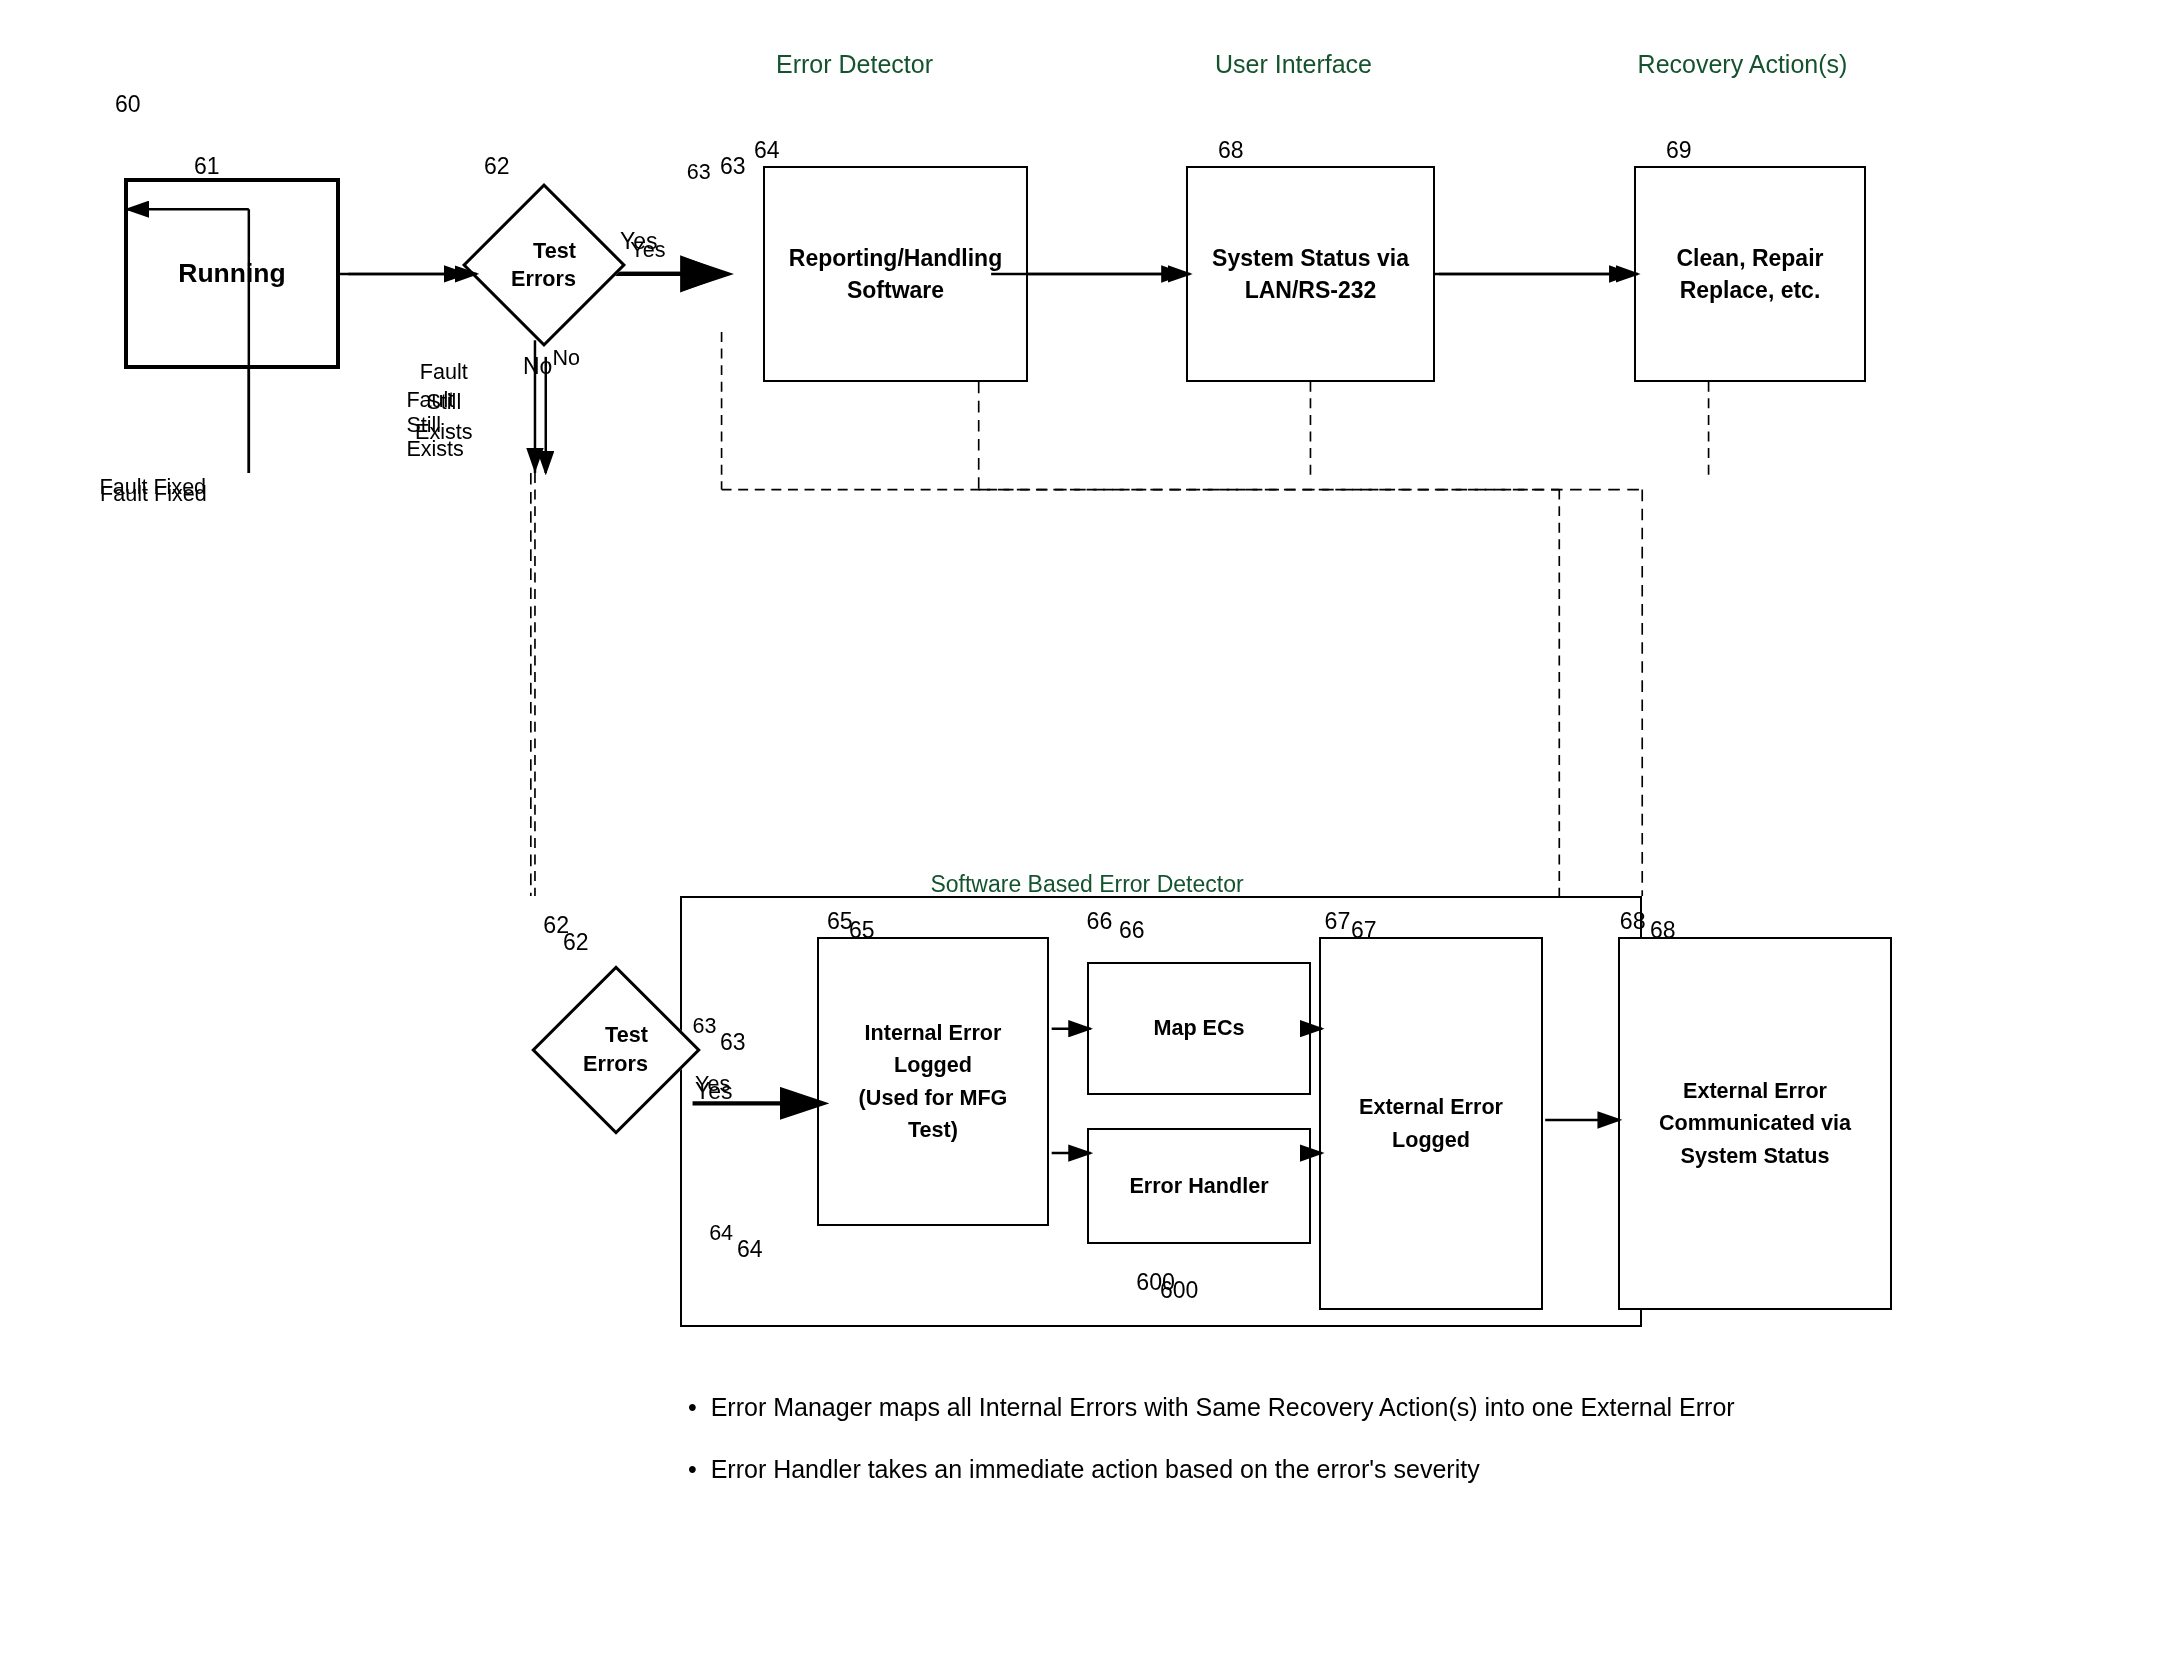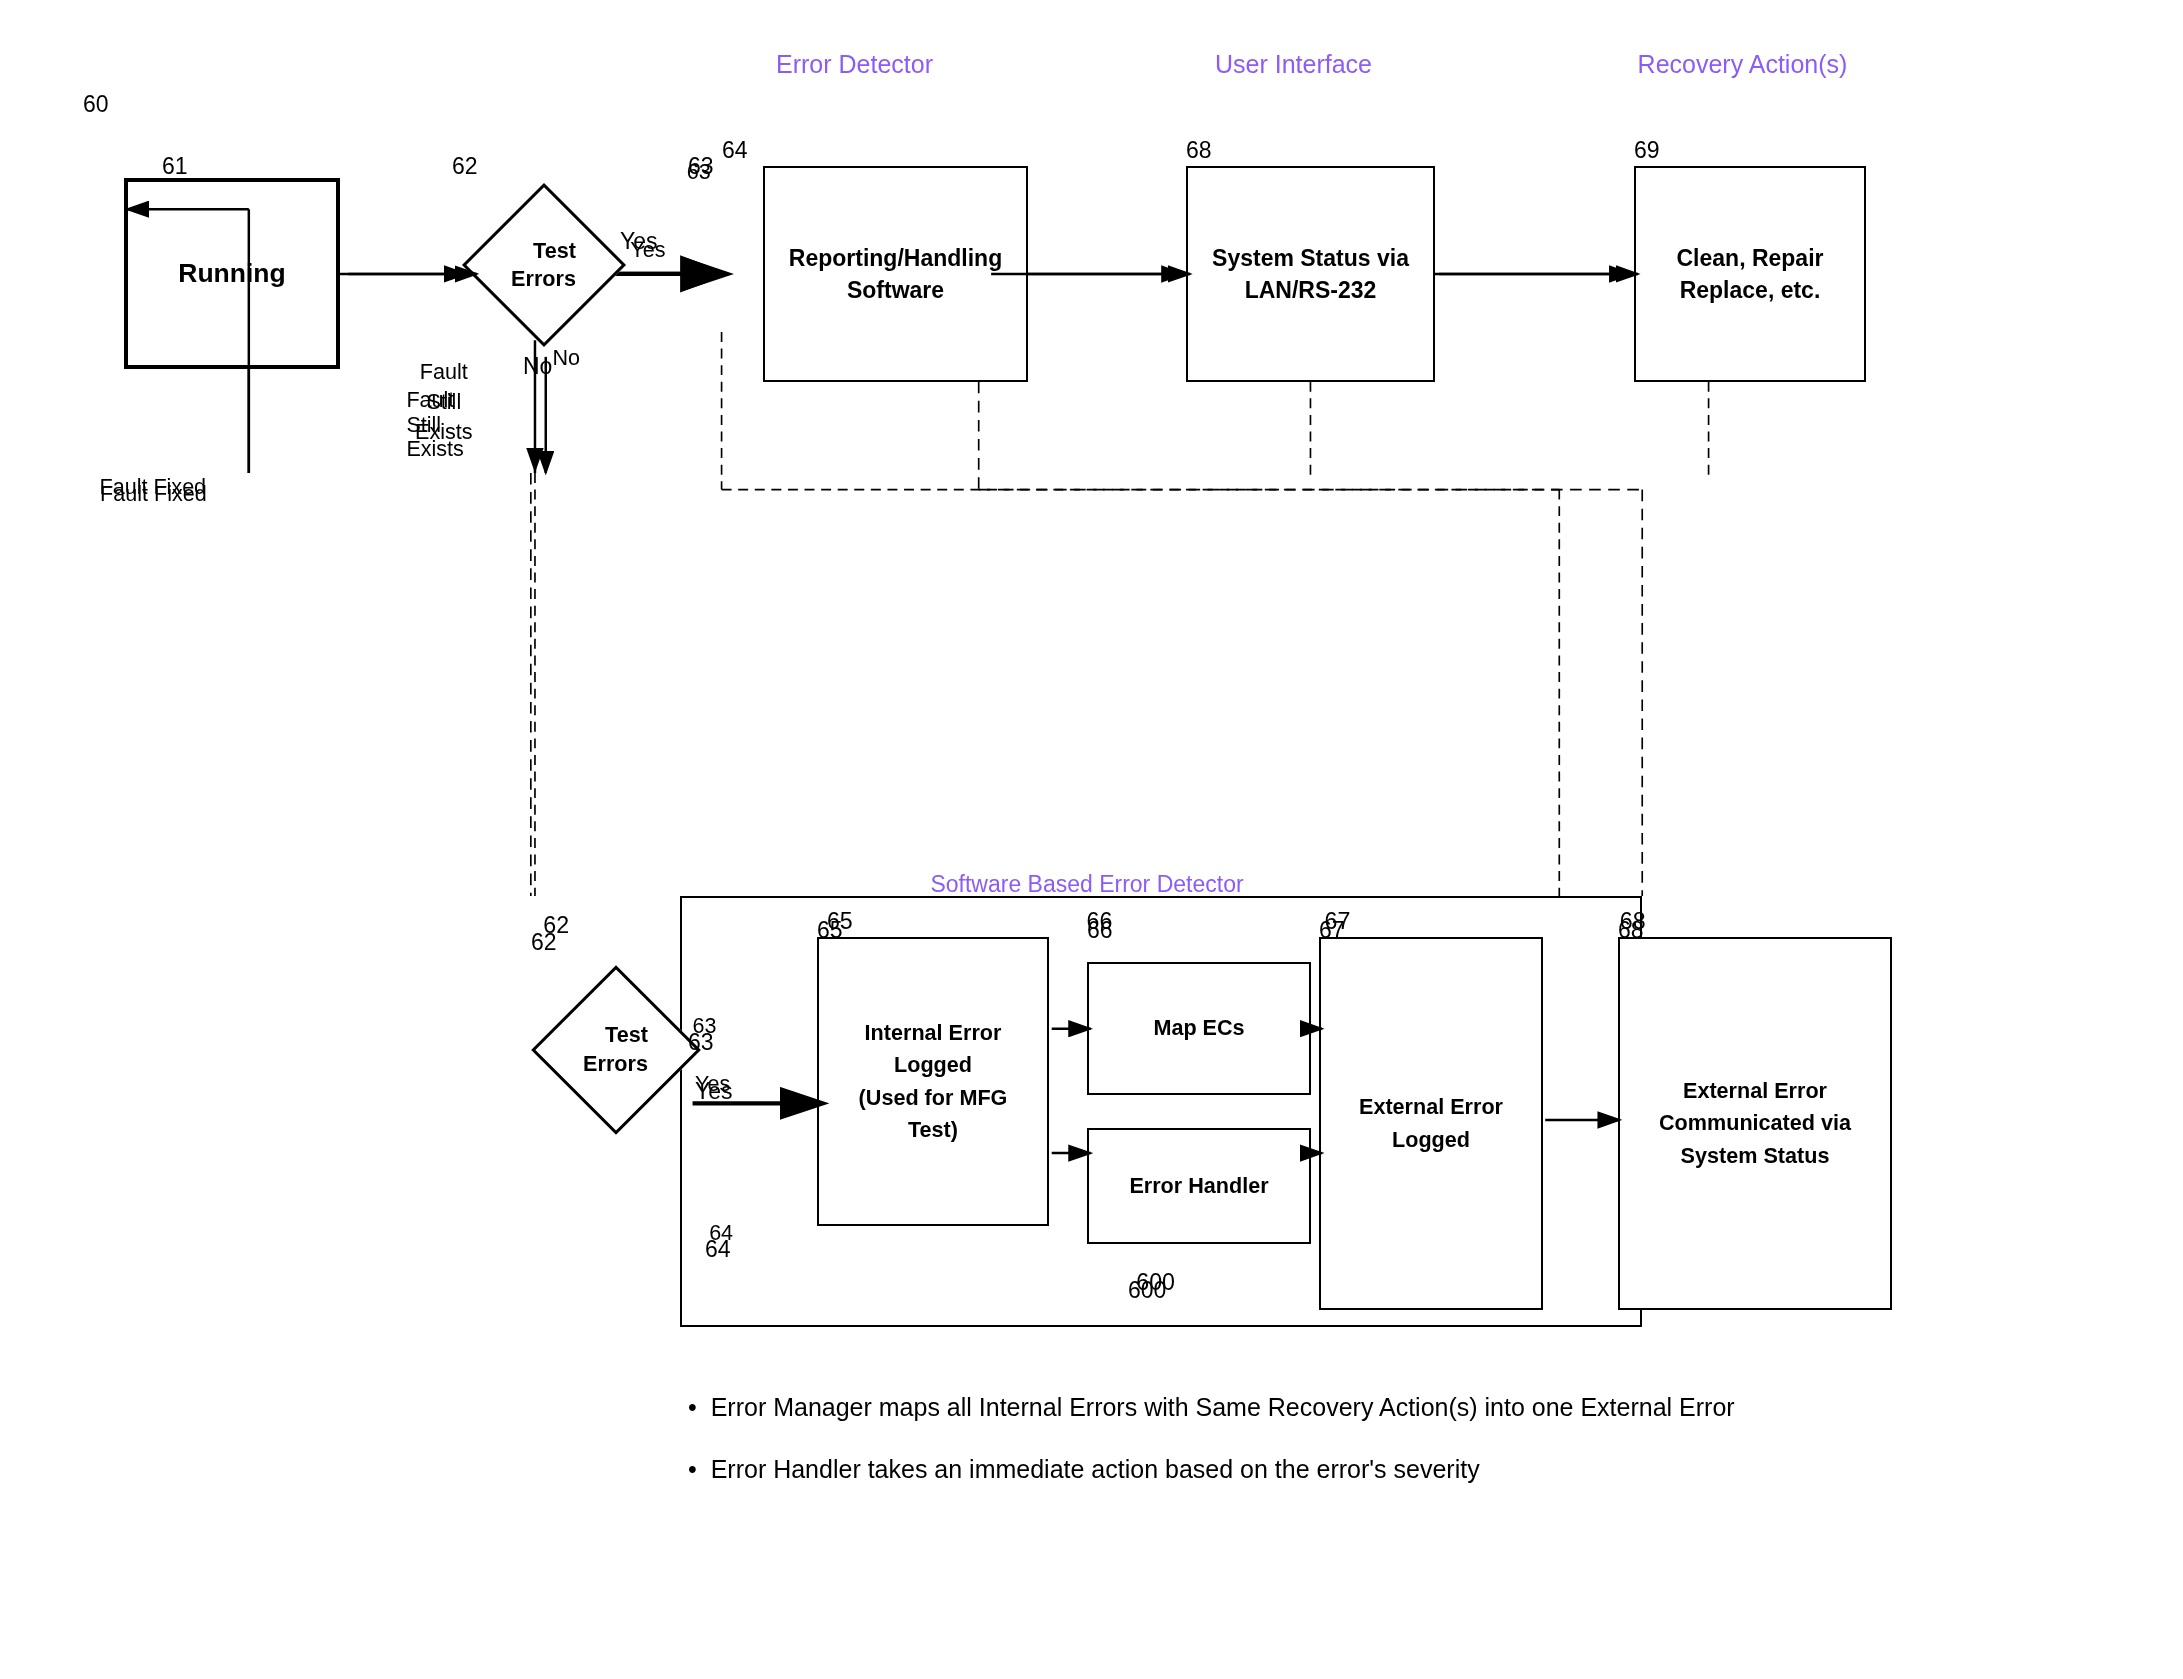--- a/index.html
+++ b/index.html
@@ -66,30 +66,31 @@
       position: absolute;
       top: 0; left: 0;
       width: 2183px;
       height: 1680px;
       pointer-events: none;
     }
     .ref-num {
       position: absolute;
       font-size: 23px;
       color: #000;
+      margin-left: 32px;
     }
     .big-box {
       position: absolute;
       border: 2.5px solid #000;
       background: #fff;
     }
     .section-label {
       position: absolute;
       font-size: 25px;
-      color: #8b5cf6;
+      color: #14532d;
       text-align: center;
       font-weight: normal;
     }
     .bullet-text {
       position: absolute;
       font-size: 23px;
       color: #000;
       line-height: 1.6;
     }
   </style>

